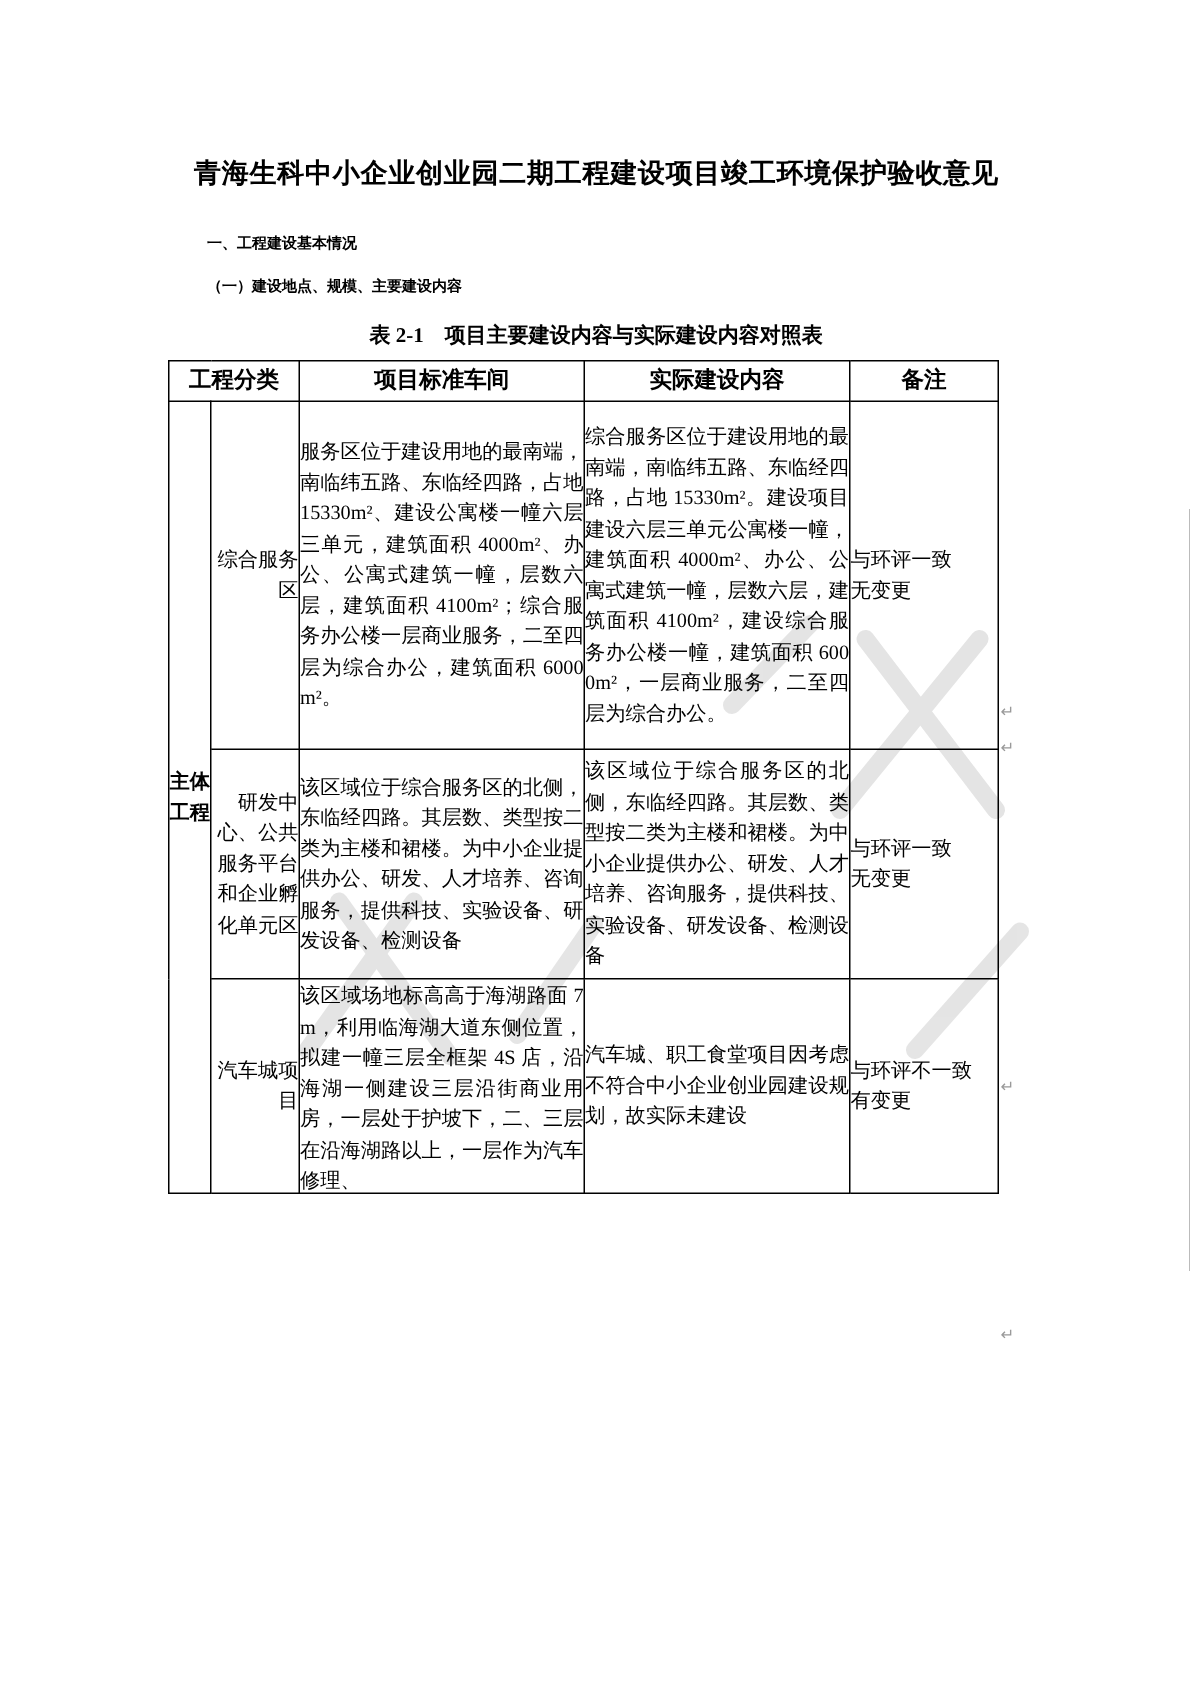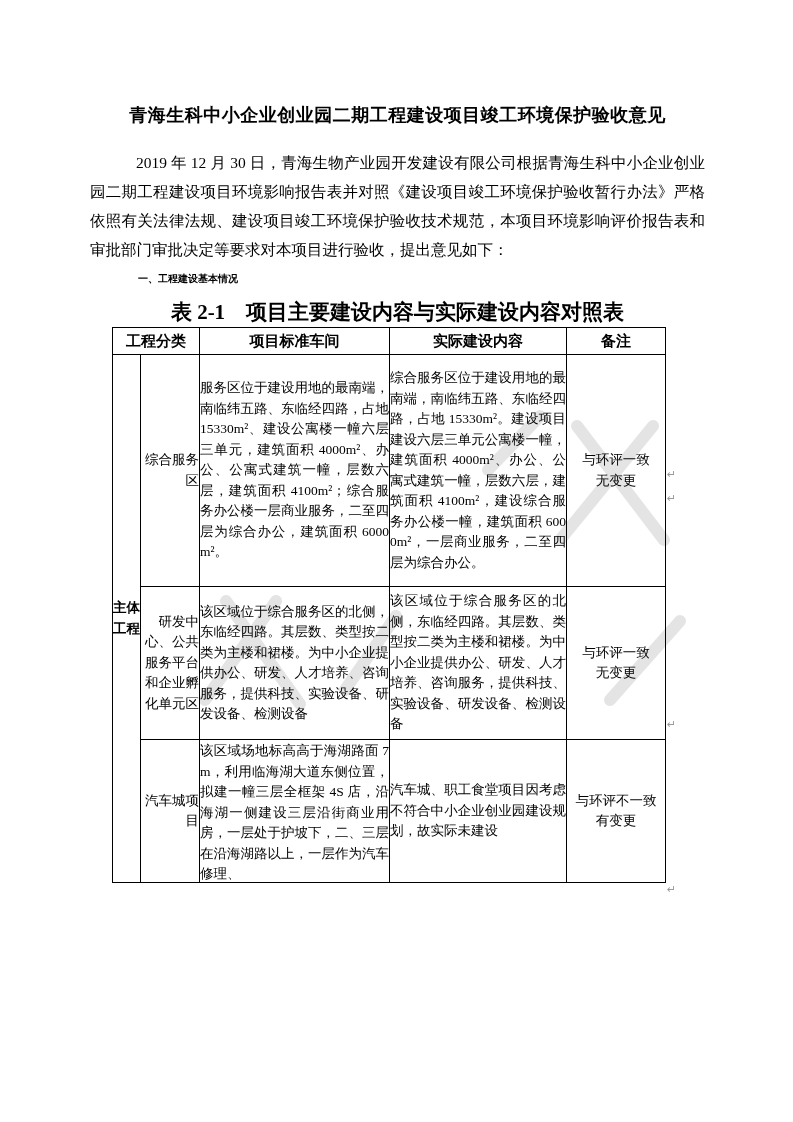--- a/index.html
+++ b/index.html
@@ -33,21 +33,21 @@
     text-indent:46px;
   }
   .sec-heading{
     font-size:10px;
     font-weight:bold;
     line-height:29px;
     margin:0;
     padding-left:48px;
   }
   .table-caption{
-    font-size:21px;
+    font-size:14px;
     font-weight:bold;
     text-align:center;
     line-height:22px;
     margin:8px 0 0 0;
   }
   table.cmp{
     border-collapse:collapse;
     table-layout:fixed;
     width:553px;
     margin-left:22px;
@@ -83,21 +83,20 @@
     text-align:right;
     padding:0 4px;
     word-break:break-all;
   }
   td.text-cell{
     text-align:justify;
     padding:0 6px;
     word-break:break-all;
   }
   td.note-cell{
-    text-align:center;
     white-space:pre-line;
   }
   .cell-inner{overflow:hidden;}
   .r1 .cell-inner{max-height:228px;}
   .r2 .cell-inner{max-height:148px;}
   .r3 .cell-inner{max-height:140px;}
   .fmt-mark{
     position:absolute;
     font-size:11px;
     color:#9a9a9a;
@@ -130,23 +129,23 @@
 
   <span class="fmt-mark" style="left:667px;top:468px;">↵</span>
   <span class="fmt-mark" style="left:667px;top:492px;">↵</span>
   <span class="fmt-mark" style="left:667px;top:718px;">↵</span>
   <span class="fmt-mark" style="left:667px;top:883px;">↵</span>
 
   <div class="content">
 
     <h1 class="doc-title">青海生科中小企业创业园二期工程建设项目竣工环境保护验收意见</h1>
 
-    <p class="para">2019 年 12 月 30 日，青海生物产业园开发建设有限公司根据青海生科中小企业创业园二期工程建设项目环境影响报告表并对照《建设项目竣工环境保护验收暂行办法》严格依照有关法律法规、建设项目竣工环境保护验收技术规范，本项目环境影响评价报告表和审批部门审批决定等要求对本项目进行验收，提出意见如下：</p>
 
     <h2 class="sec-heading">一、工程建设基本情况</h2>
+    <h3 class="sec-heading">（一）建设地点、规模、主要建设内容</h3>
 
 
     <p class="table-caption">表 2-1　项目主要建设内容与实际建设内容对照表</p>
 
     <table class="cmp">
       <colgroup>
         <col style="width:28px">
         <col style="width:59px">
         <col style="width:190px">
         <col style="width:177px">

